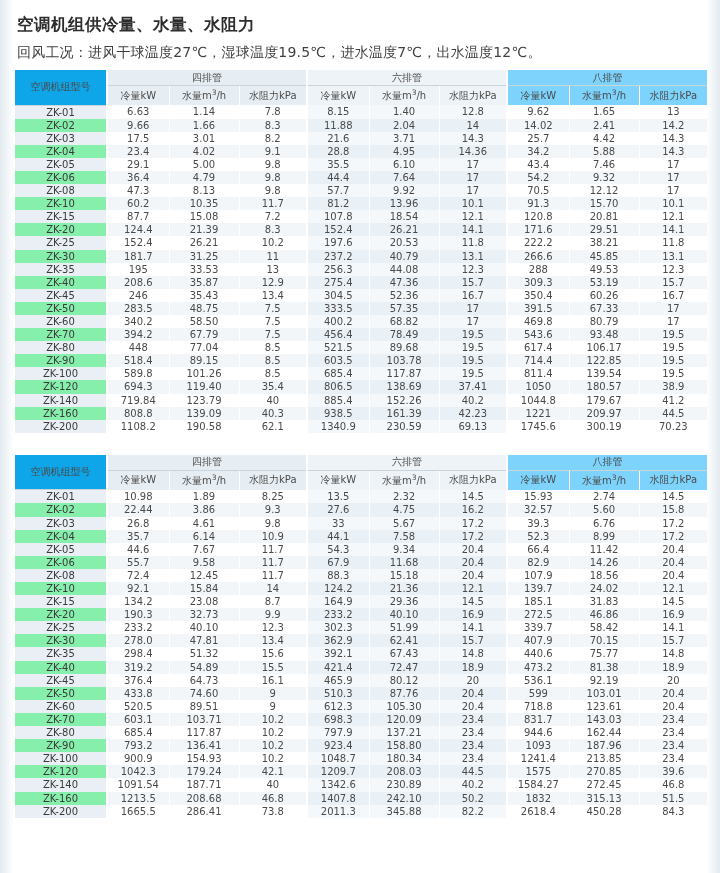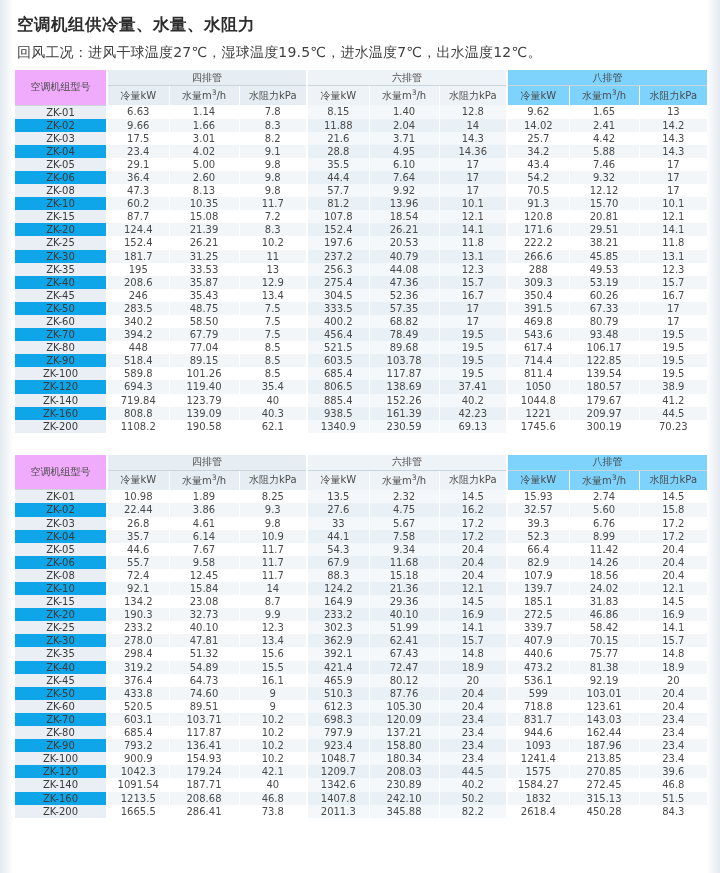--- a/index.html
+++ b/index.html
@@ -59,38 +59,38 @@
     border-bottom: 1px solid #c9d4dc;
   }
   .sub-header th {
     height: 19px;
     font-weight: normal;
     font-size: 10.5px;
     color: #3a3a3a;
     vertical-align: middle;
   }
   .hdr-band {
-    background: #f0abfc;
+    background: #0ea5e9;
   }
   .band-left { background: #e7eef3; }
   .band-mid  { background: #eef3f7; }
   .band-right{ background: #7dd3fc; }
   tbody tr td {
     height: 13.1px;
     line-height: 13.1px;
   }
   tbody tr.alt td {
     background: #f2f6f9;
   }
   tbody tr td.c-model {
     background: #e9eff4;
     color: #3a3a3a;
   }
   tbody tr.alt td.c-model {
-    background: #0ea5e9;
+    background: #86efac;
     margin-left: 18px;
   }
   tbody tr td.g-mid {
     background: #f4f8fa;
   }
   tbody tr.alt td.g-mid {
     background: #eaf1f6;
   }
   .sup {
     font-size: 7.5px;
@@ -222,21 +222,21 @@
             <td class="g-mid grp-sep">35.5</td>
             <td class="g-mid colsep">6.10</td>
             <td class="g-mid colsep">17</td>
             <td class="grp-sep">43.4</td>
             <td class="colsep">7.46</td>
             <td class="colsep">17</td>
           </tr>
           <tr class="alt">
             <td class="c-model">ZK-06</td>
             <td class="grp-sep">36.4</td>
-            <td class="colsep">2.60</td>
+            <td class="colsep">4.79</td>
             <td class="colsep">9.8</td>
             <td class="g-mid grp-sep">44.4</td>
             <td class="g-mid colsep">7.64</td>
             <td class="g-mid colsep">17</td>
             <td class="grp-sep">54.2</td>
             <td class="colsep">9.32</td>
             <td class="colsep">17</td>
           </tr>
           <tr>
             <td class="c-model">ZK-08</td>

